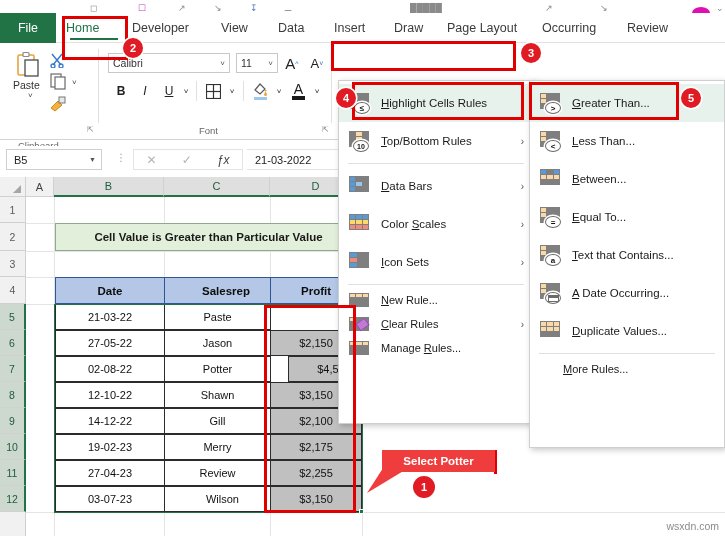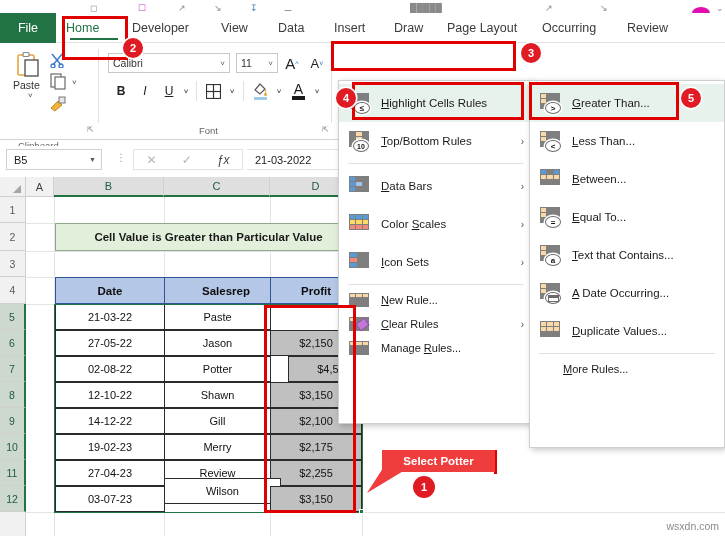--- a/index.html
+++ b/index.html
@@ -342,21 +342,21 @@
 
     <div class="dcell" style="left:55px;  top:257px; width:110px; height:26px;">19-02-23</div>
     <div class="dcell" style="left:164px; top:257px; width:107px; height:26px;">Merry</div>
     <div class="dcell shaded" style="left:270px; top:257px; width:92px; height:26px;">$2,175</div>
 
     <div class="dcell" style="left:55px;  top:283px; width:110px; height:26px;">27-04-23</div>
     <div class="dcell" style="left:164px; top:283px; width:107px; height:26px;">Review</div>
     <div class="dcell shaded" style="left:270px; top:283px; width:92px; height:26px;">$2,255</div>
 
     <div class="dcell" style="left:55px;  top:309px; width:110px; height:26px;">03-07-23</div>
-    <div class="dcell" style="left:164px; top:301px; width:117px; height:26px;">Wilson</div>
+    <div class="dcell" style="left:164px; top:309px; width:117px; height:26px;">Wilson</div>
     <div class="dcell shaded" style="left:270px; top:309px; width:92px; height:26px;">$3,150</div>
 
     <div class="selbox" style="left:54px; top:127px; width:309px; height:209px;"></div>
     <div class="fillhandle" style="left:359px; top:332px;"></div>
   </div>
 
   <div class="menu" style="left:338px; top:80px; width:196px; height:344px;">
 
     <div class="mi sel" style="margin-top:3px;">
       <span class="mico">

